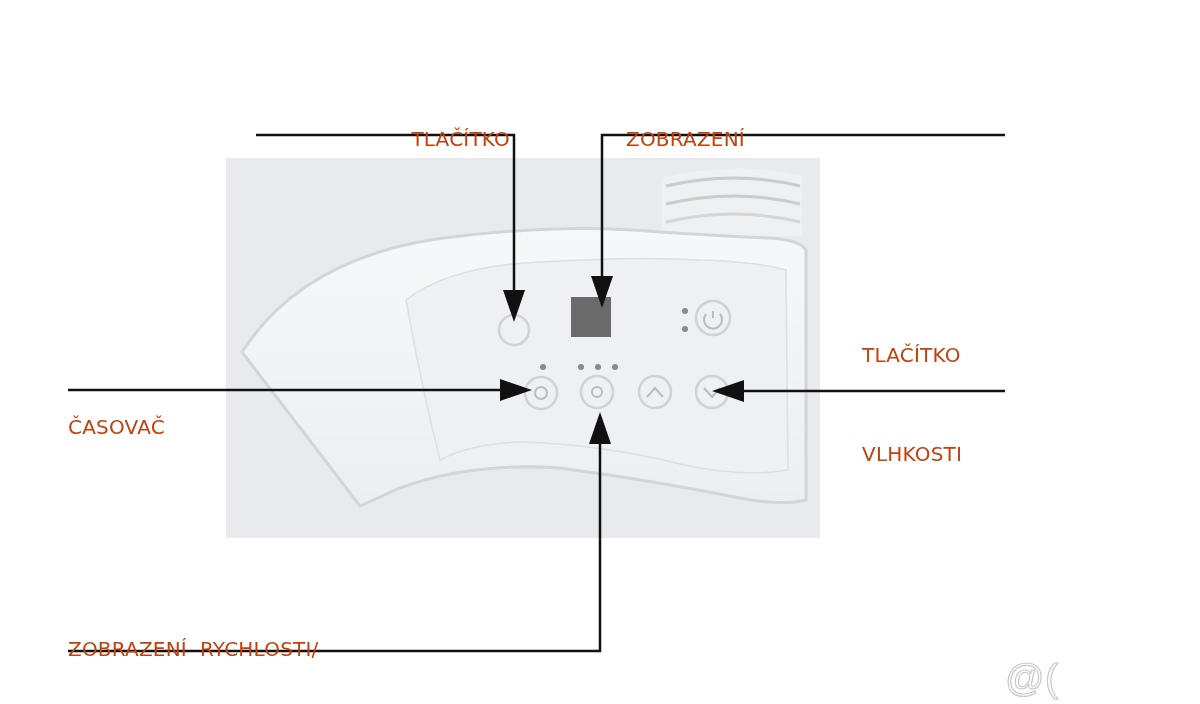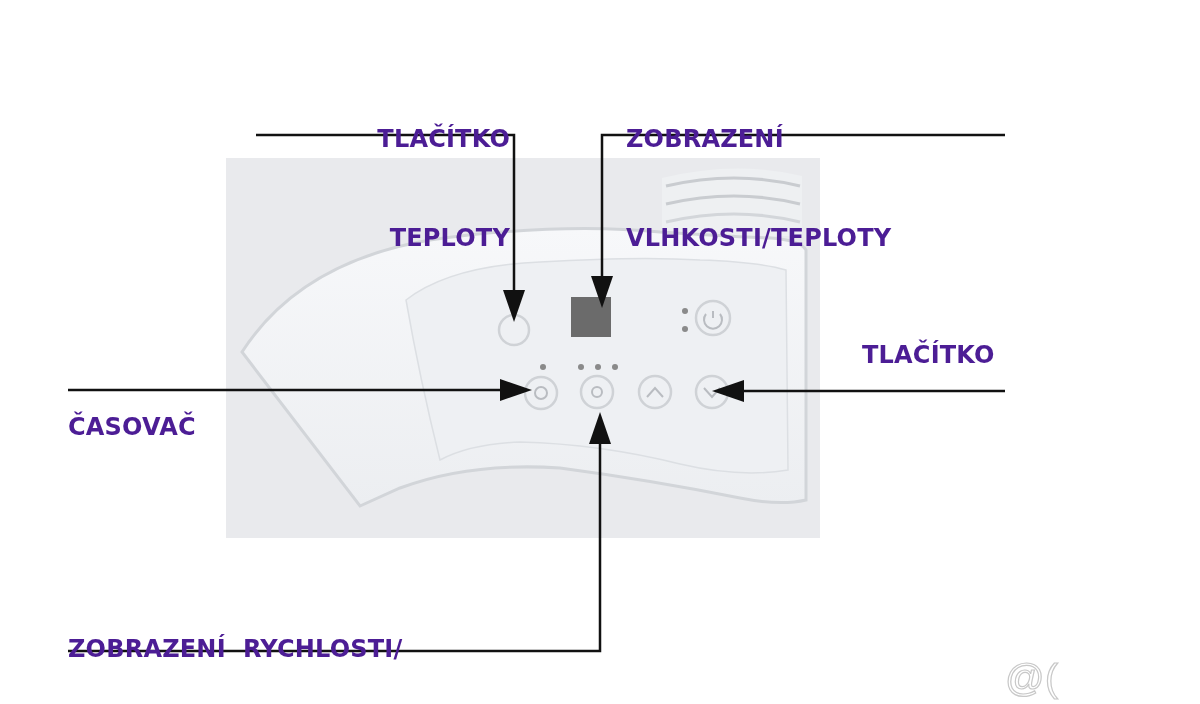--- a/index.html
+++ b/index.html
@@ -1,17 +1,17 @@
 <!DOCTYPE html>
 <html><head>
 <meta charset="utf-8">
 <style>
   html, body { margin: 0; padding: 0; background: #ffffff; }
   body { width: 1200px; height: 704px; position: relative; overflow: hidden; font-family: "DejaVu Sans", "Liberation Sans", sans-serif; }
-  .label { position: absolute; font-weight: bold; color: #4c1d95; font-size: 24px; line-height: 33px; letter-spacing: 0.2px; white-space: pre; }
+  .label { position: absolute; font-weight: normal; color: #c2410c; font-size: 20px; line-height: 33px; letter-spacing: 0.2px; white-space: pre; }
   .right { text-align: right; }
   .photo { position: absolute; left: 226px; top: 158px; width: 594px; height: 380px; background: #e9eaed; }
   svg.overlay { position: absolute; left: 0; top: 0; }
   .watermark { position: absolute; left: 1005px; top: 656px; font-family: "Liberation Sans", sans-serif; font-size: 39px; color: transparent; -webkit-text-stroke: 1.2px #c8c8c8; letter-spacing: 0.5px; }
 </style>
 </head>
 <body>
 
 <div class="photo"></div>
 
@@ -74,34 +74,33 @@
     <polygon points="503,290 525,290 514,322"></polygon>
     <polygon points="591,276 613,276 602,308"></polygon>
     <polygon points="500,379 500,401 532,390"></polygon>
     <polygon points="744,380 744,402 712,391"></polygon>
     <polygon points="589,444 611,444 600,412"></polygon>
   </g>
 </svg>
 
 <div class="label right" style="left:360px; top:57px; width:150px;">
   <div>TLAČÍTKO</div>
-  <div>TEPLOTY</div>
 </div>
 
 <div class="label" style="left:614px; top:57px;margin-left:12px;">
   <div>ZOBRAZENÍ</div>
-  <div>VLHKOSTI/TEPLOTY</div>
 </div>
 
 <div class="label" style="left:68px; top:345px;">
   <div>ČASOVAČ</div>
 </div>
 
 <div class="label" style="left:862px; top:273px;">
   <div>TLAČÍTKO</div>
+  <div>VLHKOSTI</div>
 </div>
 
 <div class="label" style="left:68px; top:567px;">
   <div>ZOBRAZENÍ  RYCHLOSTI/</div>
   
 </div>
 
 <div class="watermark">@( Bazos.cz</div>
 
 </body></html>

